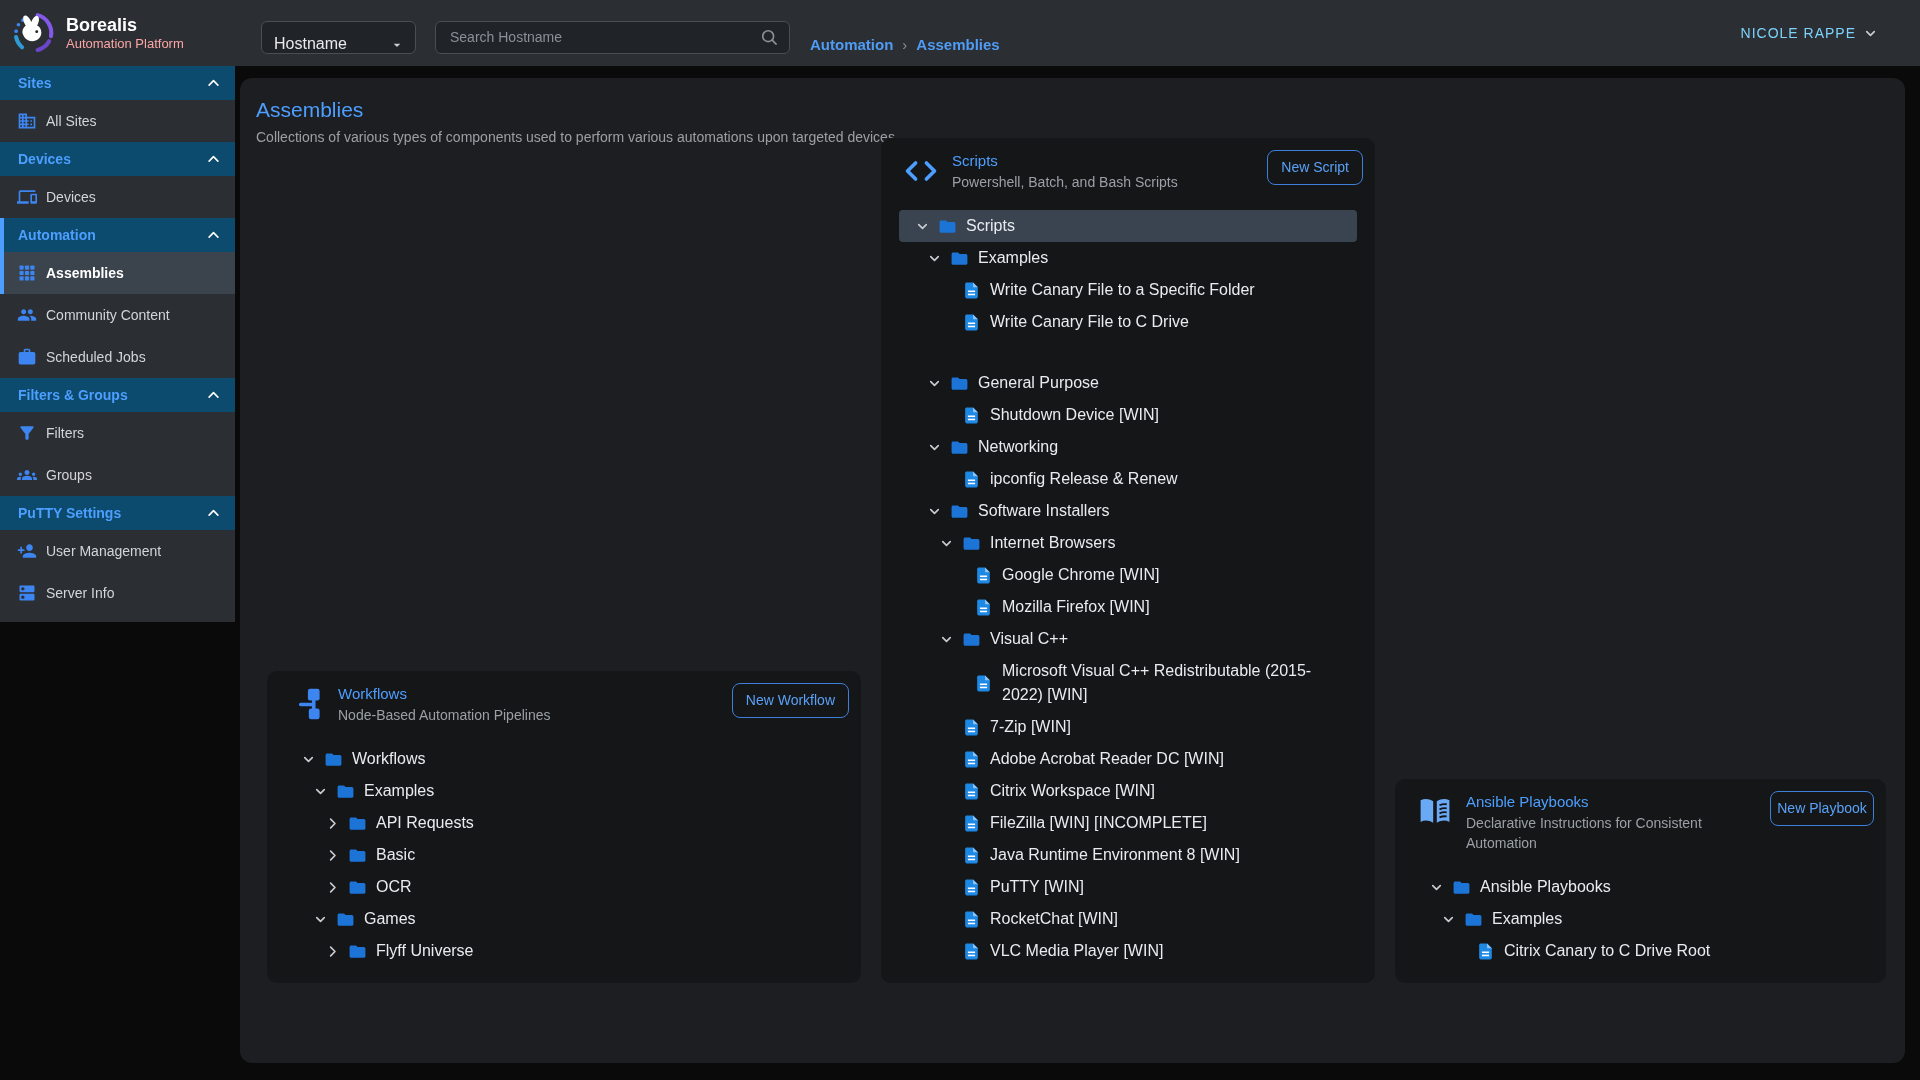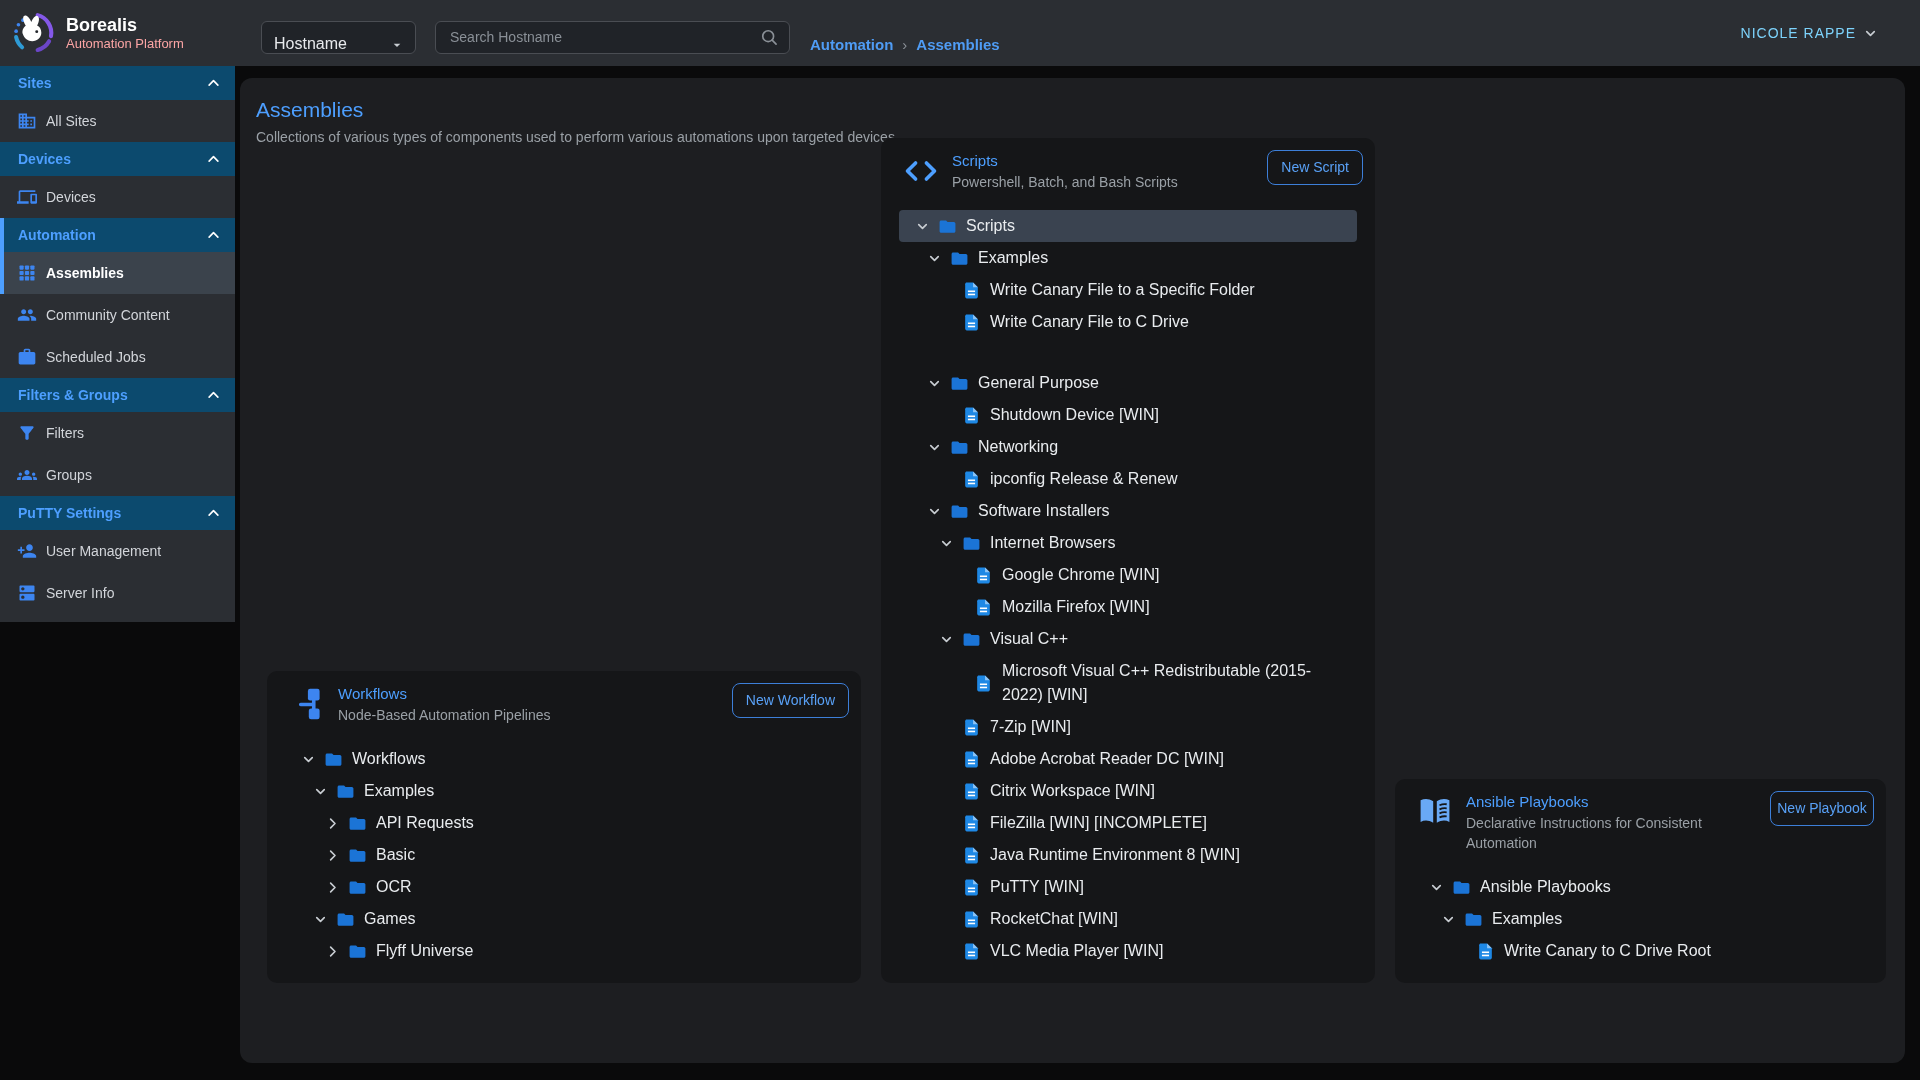--- a/index.html
+++ b/index.html
@@ -703,18 +703,18 @@
           <div class="tree-row" style="padding-left: 40px;">
             <span class="icn tree-chev"></span>
             <span class="icn tree-ic">
               <svg viewBox="0 0 24 24" width="19" height="19">
                 <path fill="#1e88e5" d="M6 2h8l6 6v12c0 1.1-.9 2-2 2H6c-1.1 0-2-.9-2-2V4c0-1.1.9-2 2-2z"></path>
                 <path fill="#8ec4f5" d="M14 2l6 6h-6V2z"></path>
                 <rect x="7.5" y="12" width="9" height="2" fill="#ffffff"></rect>
                 <rect x="7.5" y="16" width="9" height="2" fill="#ffffff"></rect>
               </svg>
             </span>
-            <span class="tree-label">Write Canary to C Drive Root</span>
+            <span class="tree-label">Citrix Canary to C Drive Root</span>
           </div>
         </div>
       </div>
     </div>
 </div>
 
 </body></html>

